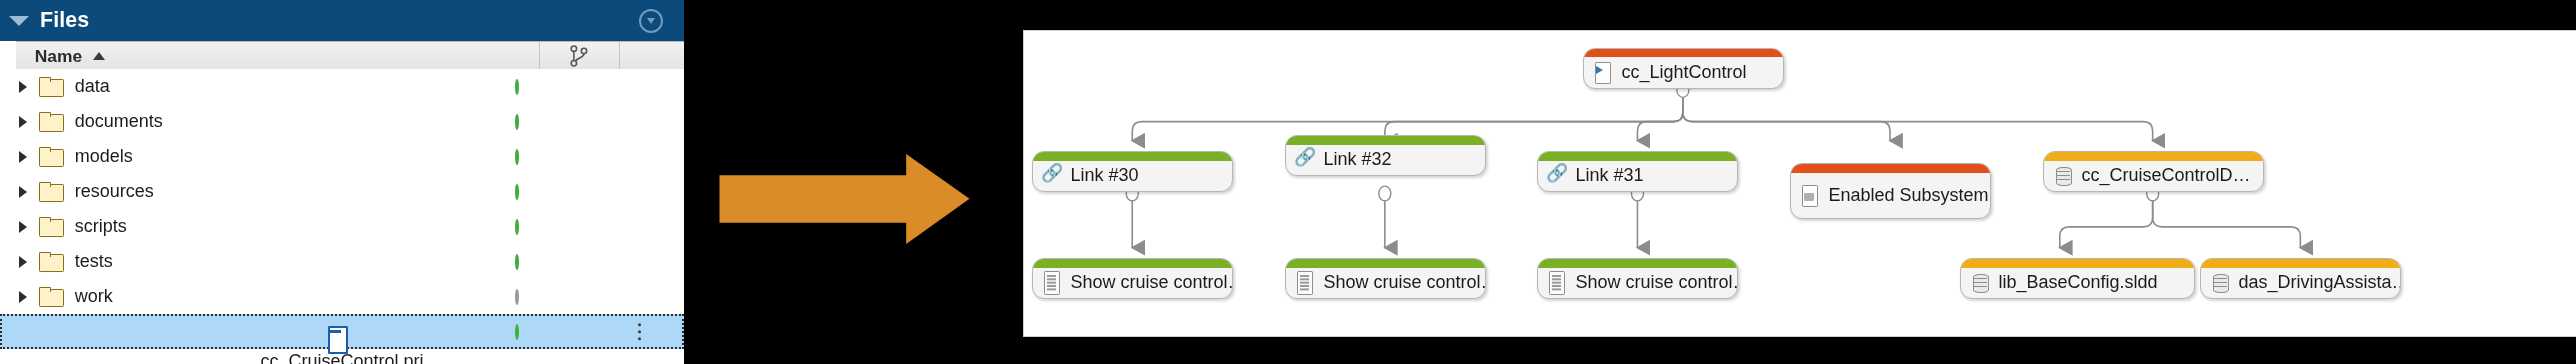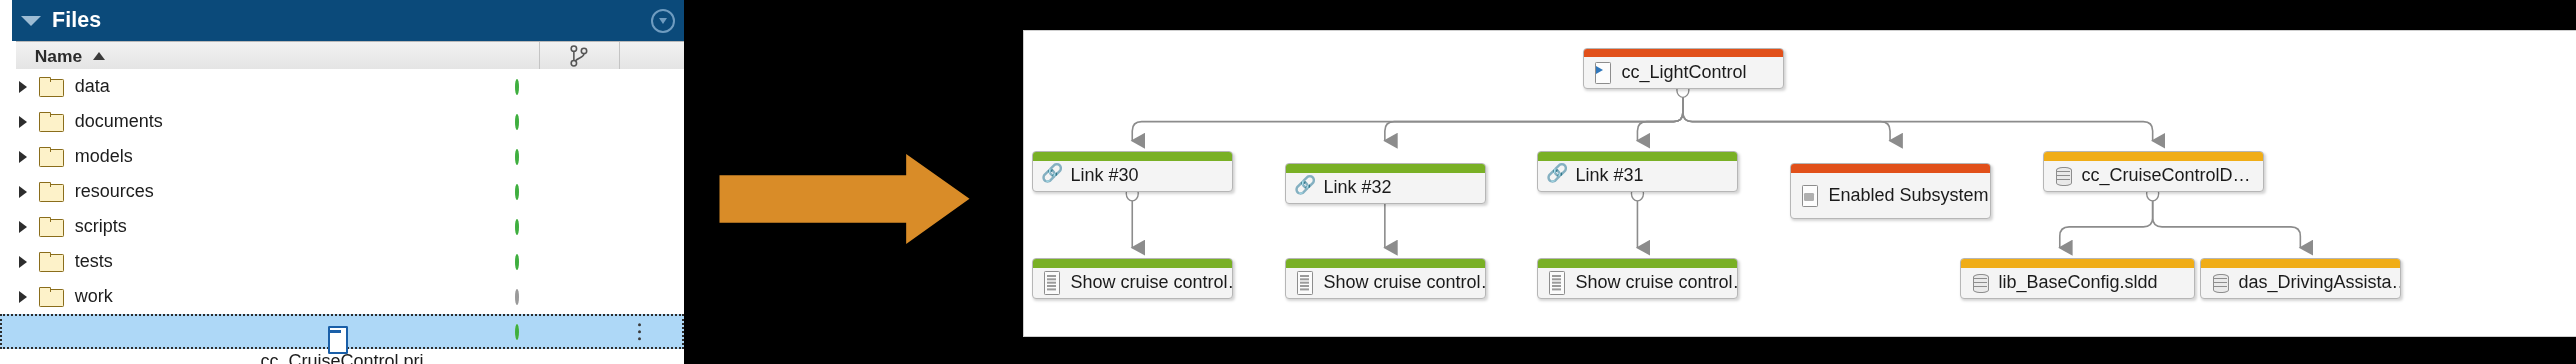--- a/index.html
+++ b/index.html
@@ -1,21 +1,21 @@
 <!DOCTYPE html>
 <html style="font-size:10.7px"><head>
 <meta charset="utf-8">
 <style>
   html,body{margin:0;padding:0;background:#000;}
   body{width:2576px;height:365px;font-family:"Liberation Sans",sans-serif;overflow:hidden;position:relative;}
 
   
   #files-panel{position:absolute;left:0;top:0;width:684px;height:365px;background:#ffffff;overflow:hidden;}
 
-  #files-titlebar{position:absolute;left:12px;top:0;width:684px;height:41px;background:#0b4a7a;
+  #files-titlebar{position:absolute;left:0;top:0;width:684px;height:41px;background:#0b4a7a;
       display:flex;align-items:center;}
   #files-titlebar .tri{width:0;height:0;border-left:10px solid transparent;border-right:10px solid transparent;
       border-top:10px solid #9dbcd4;margin-left:9.4px;margin-right:10.7px;}
   #files-title{color:#ffffff;font-size:21.4px;font-weight:bold;letter-spacing:0.1px;}
   #files-actions{margin-left:auto;margin-right:21.4px;display:flex;align-items:center;}
   .circ-icon{width:20px;height:20px;border-radius:50%;border:2px solid #6f9cc0;position:relative;}
   .circ-icon:after{content:"";position:absolute;left:50%;top:52%;transform:translate(-50%,-50%);
       width:0;height:0;border-left:4.7px solid transparent;border-right:4.7px solid transparent;border-top:6px solid #6f9cc0;}
 
   #files-colhdr{position:absolute;left:16px;top:41px;width:684px;height:28px;
@@ -53,21 +53,21 @@
   .prjicon:before{content:"";position:absolute;left:2.7px;top:0;width:16px;height:24px;background:#fff;border:2px solid #1a5fa8;border-radius:1.3px;}
   .prjicon:after{content:"";position:absolute;left:5.3px;top:4px;width:10.7px;height:2.7px;background:#1a5fa8;}
 
   
   #big-arrow{position:absolute;left:719px;top:154px;width:251px;height:90px;}
 
   
   #graph-panel{position:absolute;left:1023px;top:30px;width:1553px;height:305px;background:#ffffff;border:0.7px solid #cfcfcf;overflow:hidden;}
   #graph-svg{position:absolute;left:0;top:0;width:1553px;height:305px;}
 
-  .gnode{position:absolute;background:#f4f4f4;border:1.3px solid #b6b6b6;border-radius:4px;
+  .gnode{position:absolute;background:#f4f4f4;border:1.3px solid #b6b6b6;border-radius:12px;
       box-shadow:1.3px 2px 2.7px rgba(0,0,0,.17);box-sizing:border-box;overflow:hidden;}
   .gnode .bar{height:8.7px;width:100%;}
   .gnode .body{display:flex;align-items:center;height:calc(100% - 8.7px);padding-left:9.4px;}
   .gnode .glabel{font-size:18px;color:#1b1b1b;white-space:nowrap;margin-left:8px;overflow:hidden;}
 
   
   .nicon{width:20px;height:23px;flex:0 0 auto;position:relative;}
   .nicon.model:before{content:"";position:absolute;left:1.3px;top:0.7px;width:14.7px;height:20px;background:#fdfdfd;border:1.3px solid #8d8d8d;border-radius:1.3px;}
   .nicon.model:after{content:"";position:absolute;left:2.7px;top:5.3px;width:0;height:0;border-top:4.7px solid transparent;border-bottom:4.7px solid transparent;border-left:7.4px solid #2f77bc;}
   .nicon.link:before{content:"\1F517";position:absolute;left:-1.3px;top:-2.7px;font-size:18px;color:#2b2b2b;line-height:23px;}
@@ -205,21 +205,21 @@
         <span class="glabel">cc_LightControl</span>
       </div>
     </div>
     <div class="gnode" style="left: 8px; top: 120px; width: 201px; height: 41px;">
       <div class="bar" style="background: rgb(121, 176, 37);"></div>
       <div class="body">
         <span class="nicon link"></span>
         <span class="glabel">Link #30</span>
       </div>
     </div>
-    <div class="gnode" style="left: 261px; top: 132px; width: 201px; height: 41px;">
+    <div class="gnode" style="left: 261px; top: 104px; width: 201px; height: 41px;">
       <div class="bar" style="background: rgb(121, 176, 37);"></div>
       <div class="body">
         <span class="nicon link"></span>
         <span class="glabel">Link #32</span>
       </div>
     </div>
     <div class="gnode" style="left: 513px; top: 120px; width: 201px; height: 41px;">
       <div class="bar" style="background: rgb(121, 176, 37);"></div>
       <div class="body">
         <span class="nicon link"></span>

